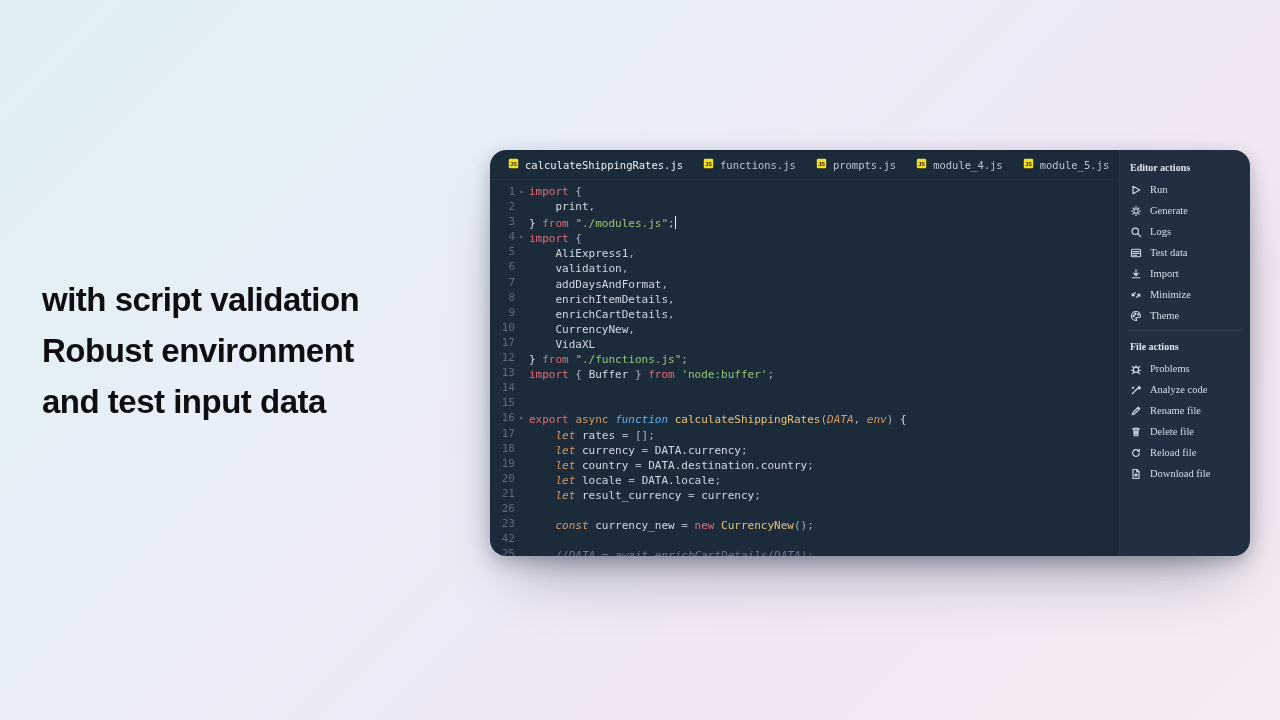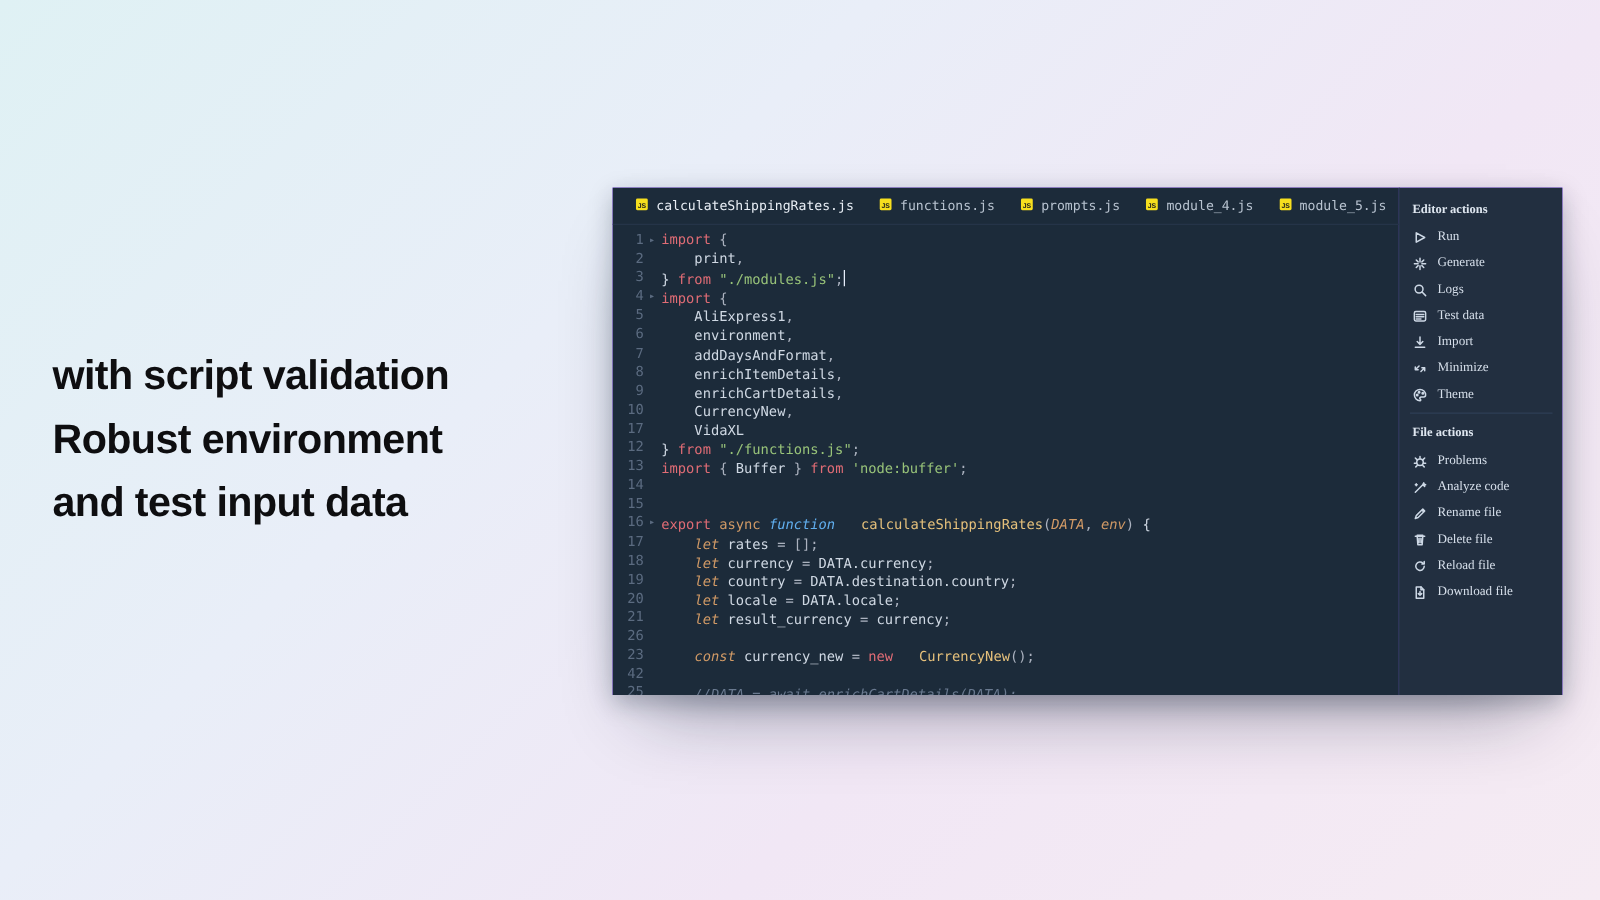--- a/index.html
+++ b/index.html
@@ -24,22 +24,22 @@
     letter-spacing: -0.5px;
   }
 
   
   .editor {
     position: absolute;
     left: 490px;
     top: 150px;
     width: 760px;
     height: 406px;
-    background: #8b5cf6;
-    border-radius: 0;
+    background: #e5e5e5;
+    border-radius: 16px;
     overflow: hidden;
     box-shadow: 0 30px 60px -24px rgba(8,23,45,.45), 0 6px 18px rgba(8,23,45,.25);
     display: flex;
     font-family: Menlo, Consolas, "DejaVu Sans Mono", monospace;
     font-size: 11px;
     color: #cfd8e3;
   }
   
   .main { flex: 1; display: flex; flex-direction: column; min-width: 0; }
   
@@ -94,21 +94,21 @@
   .kw-export  { color:#e06c75; }
   .kw-async   { color:#d19a66; }
   .kw-func    { color:#61afef; font-style:italic;}
   .kw-let     { color:#d19a66; font-style:italic;}
   .kw-const   { color:#d19a66; font-style:italic;}
   .kw-new     { color:#e06c75; }
   .kw-from    { color:#e06c75; }
   .str        { color:#98c379; }
   .param      { color:#d19a66; font-style:italic;margin-top:42px;}
   .ident      { color:#cfd8e3; }
-  .fn         { color:#e5c07b;margin-left:14px; }
+  .fn         { color:#e5c07b; }
   .punct      { color:#abb2bf; }
   .comment    { color:#6a7a90; font-style:italic;}
   .brace      { color:#cfd8e3; }
 
   
   .sidebar {
     width: 131px;
     background:#222f40;
     border-left:1px solid #26364a;
     padding: 8px 8px 10px;
@@ -215,21 +215,21 @@
           <span class="ln">26</span>
           <span class="ln">23</span>
           <span class="ln">42</span>
           <span class="ln">25</span>
         </div>
       <div class="code" id="code"><span class="kw-import">import</span><span class="punct"> {</span>
 <span class="ident">    print</span><span class="punct">,</span>
 <span class="brace">} </span><span class="kw-from">from</span><span class="punct"> </span><span class="str">"./modules.js"</span><span class="punct">;</span><span class="caret" style="display:inline-block;position:relative;top:2px;"></span>
 <span class="kw-import">import</span><span class="punct"> {</span>
 <span class="ident">    AliExpress1</span><span class="punct">,</span>
-<span class="ident">    environment</span><span class="punct">,</span>
+<span class="ident">    validation</span><span class="punct">,</span>
 <span class="ident">    addDaysAndFormat</span><span class="punct">,</span>
 <span class="ident">    enrichItemDetails</span><span class="punct">,</span>
 <span class="ident">    enrichCartDetails</span><span class="punct">,</span>
 <span class="ident">    CurrencyNew</span><span class="punct">,</span>
 <span class="ident">    VidaXL</span>
 <span class="brace">} </span><span class="kw-from">from</span><span class="punct"> </span><span class="str">"./functions.js"</span><span class="punct">;</span>
 <span class="kw-import">import</span><span class="punct"> { </span><span class="ident">Buffer</span><span class="punct"> } </span><span class="kw-from">from</span><span class="punct"> </span><span class="str">'node:buffer'</span><span class="punct">;</span>
 
 
 <span class="kw-export">export</span><span class="punct"> </span><span class="kw-async">async</span><span class="punct"> </span><span class="kw-func">function</span><span class="punct"> </span><span class="fn">calculateShippingRates</span><span class="punct">(</span><span class="param">DATA</span><span class="punct">, </span><span class="param">env</span><span class="punct">) </span><span class="brace">{</span>

